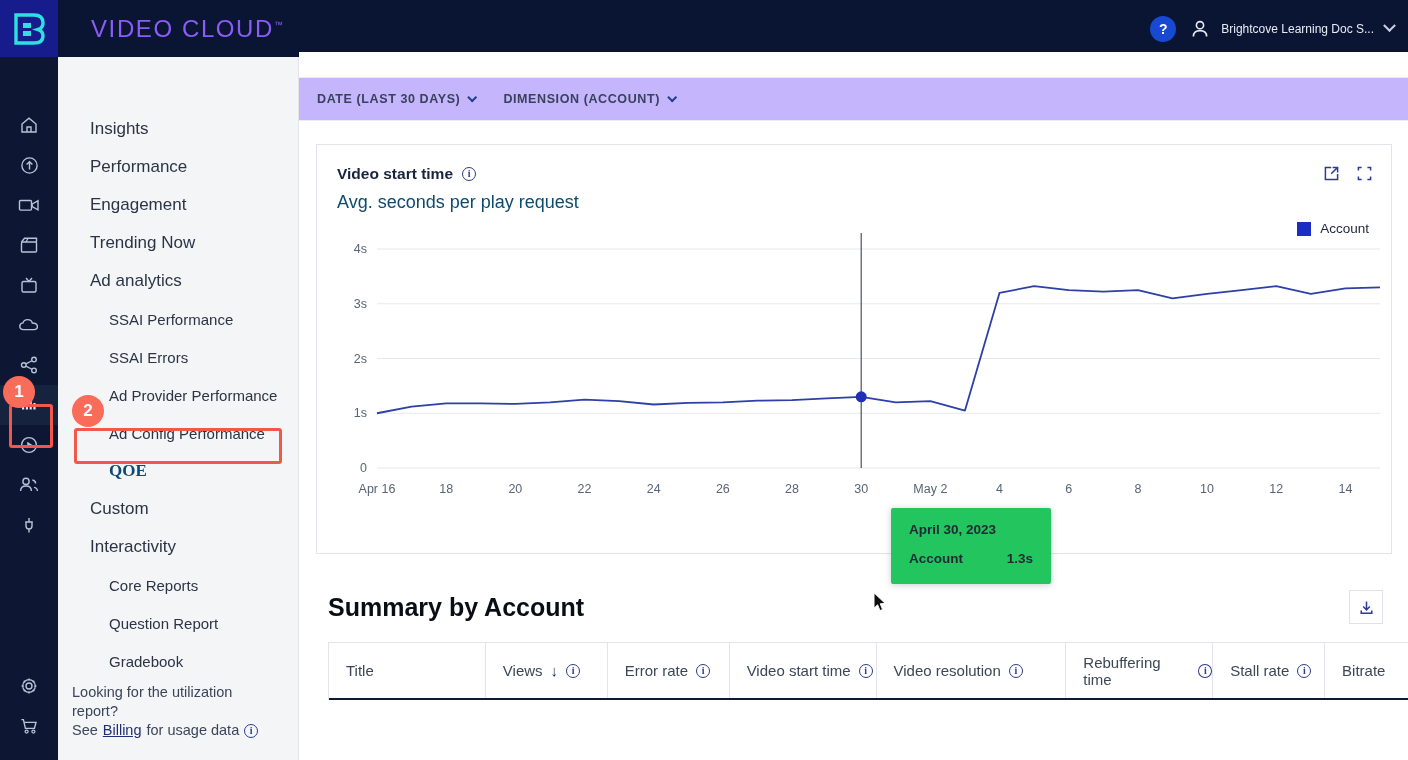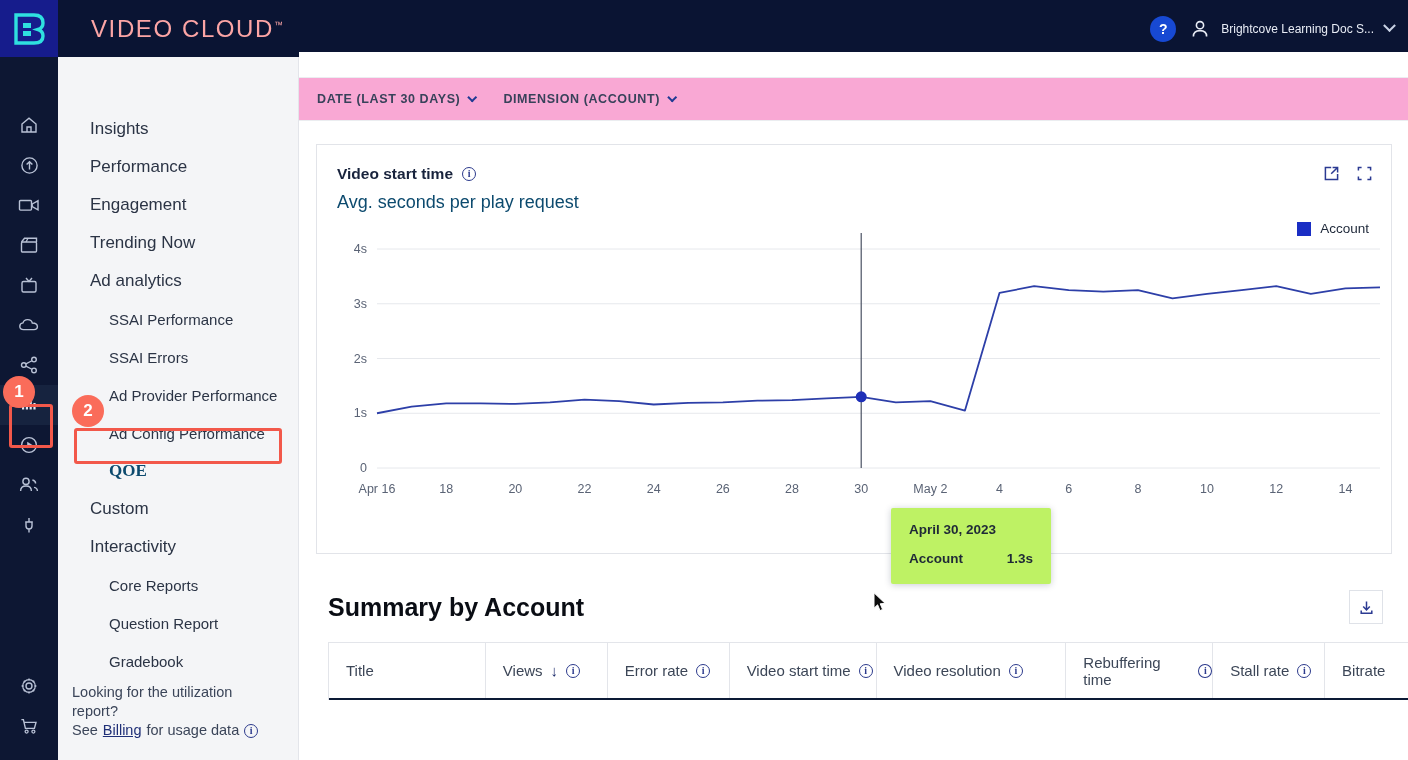--- a/index.html
+++ b/index.html
@@ -11,21 +11,21 @@
     -webkit-font-smoothing:antialiased;
   }
   #app { position:relative; width:1408px; height:760px; overflow:hidden; }
 
   
   .topbar { position:absolute; left:0; top:0; width:1408px; height:57px;
             background:#0a1433; display:flex; align-items:center; }
   .logo-box { width:58px; height:57px; background:#161c8c;
               display:flex; align-items:center; justify-content:center; }
   .logo-box svg { display:block; }
-  .brand { color:#fca5a5; font-size:24px; letter-spacing:1.6px; font-weight:400;
+  .brand { color:#8b5cf6; font-size:24px; letter-spacing:1.6px; font-weight:400;
            margin-left:33px; white-space:nowrap; }
   .brand sup { font-size:9px; vertical-align:super; letter-spacing:0; }
   .topright { margin-left:auto; display:flex; align-items:center; gap:14px;
               padding-right:14px; }
   .help-btn { width:26px; height:26px; border-radius:50%; background:#1749d3;
               color:#fff; font-size:14px; font-weight:bold; display:flex;
               align-items:center; justify-content:center; }
   .acct { display:flex; align-items:center; gap:11px; color:#e8ecf5; font-size:12px; }
   .chev { display:inline-block; width:9px; height:9px;
           border-right:2px solid #c9d2e4; border-bottom:2px solid #c9d2e4;
@@ -50,21 +50,21 @@
   .side-active { font-weight:bold; color:#0c4a6e;font-family:Liberation Serif, serif; }
   .side-foot { position:absolute; left:0; bottom:20px; padding:0 16px 0 14px;
                font-size:14.5px; color:#3b4559; line-height:19px; }
   .side-foot a { color:#1f2f77; }
 
   
   .main { position:absolute; left:299px; top:52px; width:1109px; height:708px;
           background:#ffffff; overflow:hidden; }
   .page-title { font-size:28px; font-weight:bold; color:#0a0d14;
                 padding:31px 0 0 22px; letter-spacing:-0.2px; }
-  .filterbar { margin-top:25px; height:44px; background:#f9a8d4;
+  .filterbar { margin-top:25px; height:44px; background:#c4b5fd;
                border-top:1px solid #ebedf0; border-bottom:1px solid #ebedf0;
                display:flex; align-items:center; padding-left:18px; gap:28px; }
   .filter { font-size:12.5px; font-weight:bold; letter-spacing:0.6px;
             color:#38425a; display:flex; align-items:center; gap:8px; }
   .chev-sm { display:inline-block; width:7px; height:7px;
              border-right:2px solid #1f3a93; border-bottom:2px solid #1f3a93;
              transform:rotate(45deg) translate(-1px,-2px); }
 
   
   .card { margin:23px 16px 0 17px; border:1px solid #e2e4e9; background:#fff;
@@ -77,21 +77,21 @@
             align-items:center; gap:9px; font-size:13.5px; color:#1d2738; }
   .legend-sw { width:14px; height:14px; background:#1a2ec4; }
   .info-i { display:inline-flex; width:14px; height:14px; border:1.4px solid #2c3a8c;
             border-radius:50%; color:#2c3a8c; font-size:10px; font-weight:bold;
             align-items:center; justify-content:center; font-style:normal;
             line-height:1; font-family:"Liberation Serif", serif; }
   .chartwrap { position:absolute; left:0; top:88px; width:100%; height:270px; }
 
   
   .tooltip { position:absolute; left:574px; top:363px; width:160px; height:76px;
-             background:#bef264; box-shadow:0 1px 7px rgba(20,30,60,.22);
+             background:#22c55e; box-shadow:0 1px 7px rgba(20,30,60,.22);
              border-radius:2px; padding:14px 18px 0 18px; }
   .tt-date { font-size:13.5px; font-weight:bold; color:#1f2937; }
   .tt-row { display:flex; justify-content:space-between; margin-top:14px;
             font-size:13.5px; font-weight:bold; color:#1f2937; }
   .cursor { position:absolute; left:556px; top:447px; width:14px; height:20px; }
 
   
   .summary-head { display:flex; align-items:center; padding:36px 0 0 29px; }
   .summary-title { font-size:25px; font-weight:bold; color:#0a0d14; }
   .dl-btn { margin-left:auto; margin-right:25px; width:34px; height:34px;

